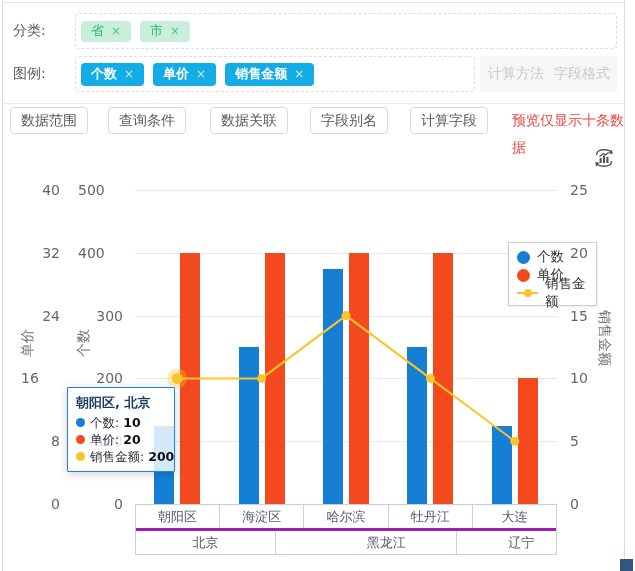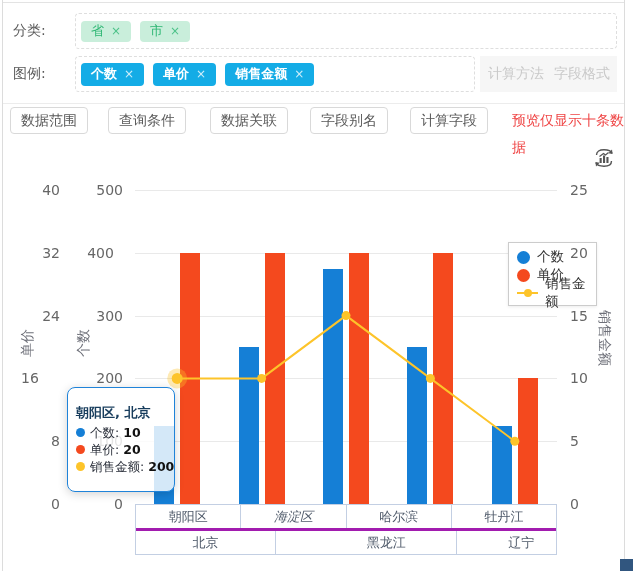--- a/index.html
+++ b/index.html
@@ -41,22 +41,22 @@
   .legend-box { position: absolute; left: 508px; top: 242px; width: 89px; height: 64px;
         background: #fff; border: 1px solid #cccccc; z-index: 25; padding: 5px 0 0 8px;
         box-shadow: 0 1px 3px rgba(0,0,0,.08); }
   .legend-item { display: flex; align-items: center; gap: 7px; height: 18px; font-size: 13.5px;
         color: #333; cursor: pointer; }
   .lg-circle { width: 13px; height: 13px; border-radius: 50%; flex: 0 0 13px; }
   .lg-line { width: 21px; height: 2px; position: relative; flex: 0 0 21px; }
   .lg-line i { position: absolute; left: 7px; top: -3px; width: 8px; height: 8px; border-radius: 50%; display:block; }
 
   .tooltip { position: absolute; left: 67px; top: 387px; width: 108px;
-        background: rgba(255,255,255,.82); border: 1px solid #1f83d9; border-radius: 8px;
-        box-shadow: 0 2px 10px rgba(0,0,0,.18); z-index: 40; padding: 16px 8px; }
+        background: rgba(255,255,255,.82); border: 1px solid #1f83d9; border-radius: 1px;
+        box-shadow: 0 2px 10px rgba(0,0,0,.18); z-index: 40; padding: 6px 8px; }
   .tooltip-title { font-size: 13px; font-weight: bold; color: #173c5c; margin-bottom: 2px; }
   .tooltip-row { display: flex; align-items: center; gap: 5px; font-size: 12.5px; color: #2a2f3a;
         line-height: 17px; white-space: nowrap; }
   .tt-dot { width: 9px; height: 9px; border-radius: 50%; flex: 0 0 9px; }
   .tooltip-row b { color: #111; }
 
   .xtable { position: absolute; left: 135px; top: 504px; width: 422px; z-index: 6;
         border: 1px solid #c3cfe3; background: #fff; }
   .xt-row { display: flex; }
   .xt-row + .xt-row { border-top: 3px solid #a21caf; }
@@ -138,22 +138,22 @@
       <div class="gridline" style="left:135px;top:315.6px;width:422px;"></div>
       <div class="gridline" style="left:135px;top:378.4px;width:422px;"></div>
       <div class="gridline" style="left:135px;top:441.2px;width:422px;"></div>
       <div class="gridline axisline" style="left:135px;top:504px;width:422px;"></div>
       <div class="tick-label" style="left:15px;top:181px;width:45px;text-align:right;">40</div>
       <div class="tick-label" style="left:15px;top:243.8px;width:45px;text-align:right;">32</div>
       <div class="tick-label" style="left:15px;top:306.6px;width:45px;text-align:right;">24</div>
       <div class="tick-label" style="left:21px;top:369.4px;width:45px;">16</div>
       <div class="tick-label" style="left:15px;top:432.2px;width:45px;text-align:right;">8</div>
       <div class="tick-label" style="left:15px;top:495px;width:45px;text-align:right;">0</div>
-      <div class="tick-label" style="left:78px;top:181px;width:45px;text-align:right;">500</div>
-      <div class="tick-label" style="left:78px;top:243.8px;width:45px;text-align:center;">400</div>
+      <div class="tick-label" style="left:78px;top:181px;width:45px;">500</div>
+      <div class="tick-label" style="left:78px;top:243.8px;width:45px;text-align:left;">400</div>
       <div class="tick-label" style="left:78px;top:306.6px;width:45px;text-align:right;">300</div>
       <div class="tick-label" style="left:78px;top:369.4px;width:45px;text-align:right;">200</div>
       <div class="tick-label" style="left:78px;top:432.2px;width:45px;text-align:right;">100</div>
       <div class="tick-label" style="left:78px;top:495px;width:45px;text-align:right;">0</div>
       <div class="tick-label" style="left:570px;top:181px;width:45px;text-align:left;">25</div>
       <div class="tick-label" style="left:570px;top:243.8px;width:45px;text-align:left;">20</div>
       <div class="tick-label" style="left:570px;top:306.6px;width:45px;text-align:left;">15</div>
       <div class="tick-label" style="left:570px;top:369.4px;width:45px;text-align:left;">10</div>
       <div class="tick-label" style="left:570px;top:432.2px;width:45px;text-align:left;">5</div>
       <div class="tick-label" style="left:570px;top:495px;width:45px;text-align:left;">0</div>
@@ -212,23 +212,24 @@
         <div class="tooltip-row">
           <span class="tt-dot" style="background: rgb(253, 196, 42);"></span>
           <span>销售金额: <b>200</b></span>
         </div>
       </div>
   </div>
 
   <div class="xtable" id="xtable">
       <div class="xt-row">
         <div class="xt-cell" style="flex:1 1 0;">朝阳区</div>
-        <div class="xt-cell" style="flex:1 1 0;font-style:italic;">海淀区</div>
+        <div class="xt-cell" style="flex:1 1 0;">海淀区</div>
         <div class="xt-cell" style="flex:1 1 0;">哈尔滨</div>
         <div class="xt-cell" style="flex:1 1 0;">牡丹江</div>
+        <div class="xt-cell" style="flex:1 1 0;">大连</div>
       </div>
       <div class="xt-row">
         <div class="xt-cell" style="flex:2 1 0;">北京</div>
         <div class="xt-cell" style="flex:2 1 0;padding-left:41px;">黑龙江</div>
         <div class="xt-cell" style="flex:1 1 0;padding-left:30px;">辽宁</div>
       </div>
     </div>
 
   <div class="scroll-corner"></div>
 </div>

